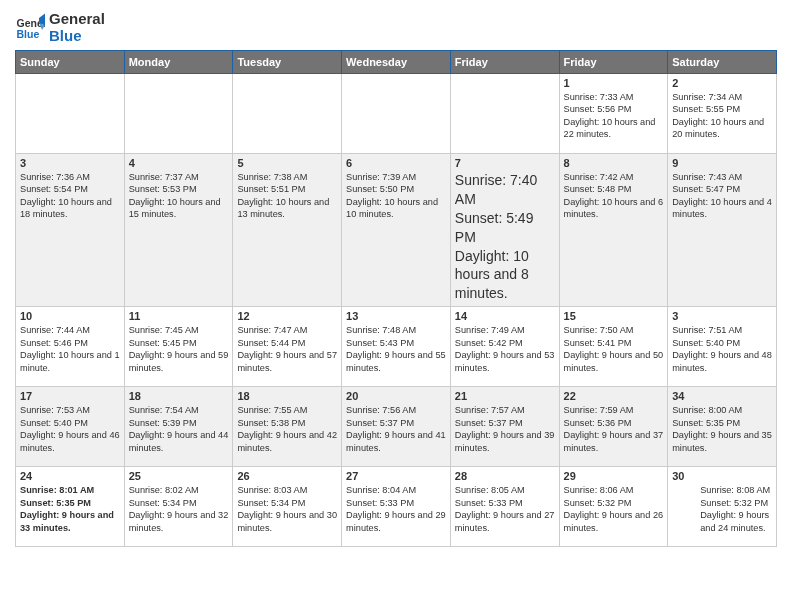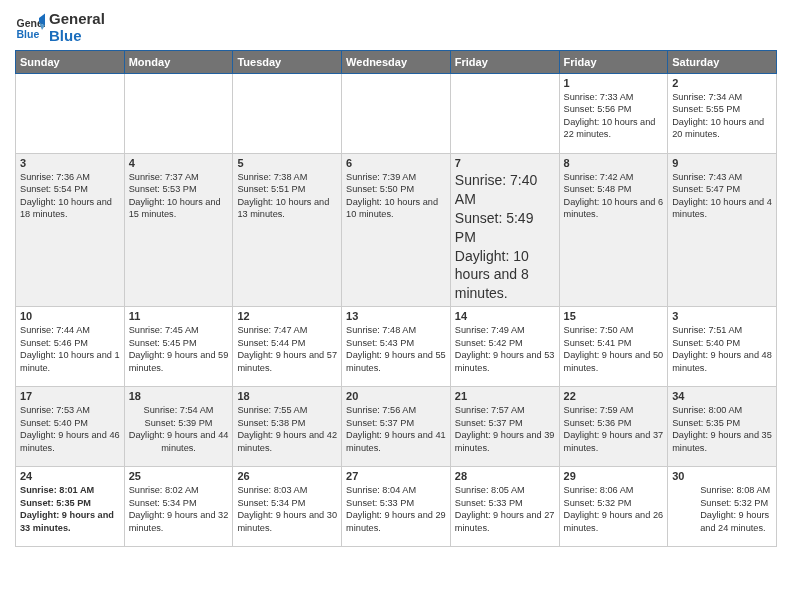--- a/index.html
+++ b/index.html
@@ -221,21 +221,21 @@
         </tr>
         <tr>
           <td>
             <span class="day-num">17</span>
             <div style="white-space: pre-line; font-size: 9.2px; line-height: 1.35;">Sunrise: 7:53 AM
 Sunset: 5:40 PM
 Daylight: 9 hours and 46 minutes.</div>
           </td>
           <td>
             <span class="day-num">18</span>
-            <div style="white-space: pre-line; font-size: 9.2px; line-height: 1.35; text-align: center;">Sunrise: 7:54 AM
+            <div style="white-space: pre-line; font-size: 9.2px; line-height: 1.35;">Sunrise: 7:54 AM
 Sunset: 5:39 PM
 Daylight: 9 hours and 44 minutes.</div>
           </td>
           <td>
             <span class="day-num">18</span>
             <div style="white-space: pre-line; font-size: 9.2px; line-height: 1.35;">Sunrise: 7:55 AM
 Sunset: 5:38 PM
 Daylight: 9 hours and 42 minutes.</div>
           </td>
           <td>

